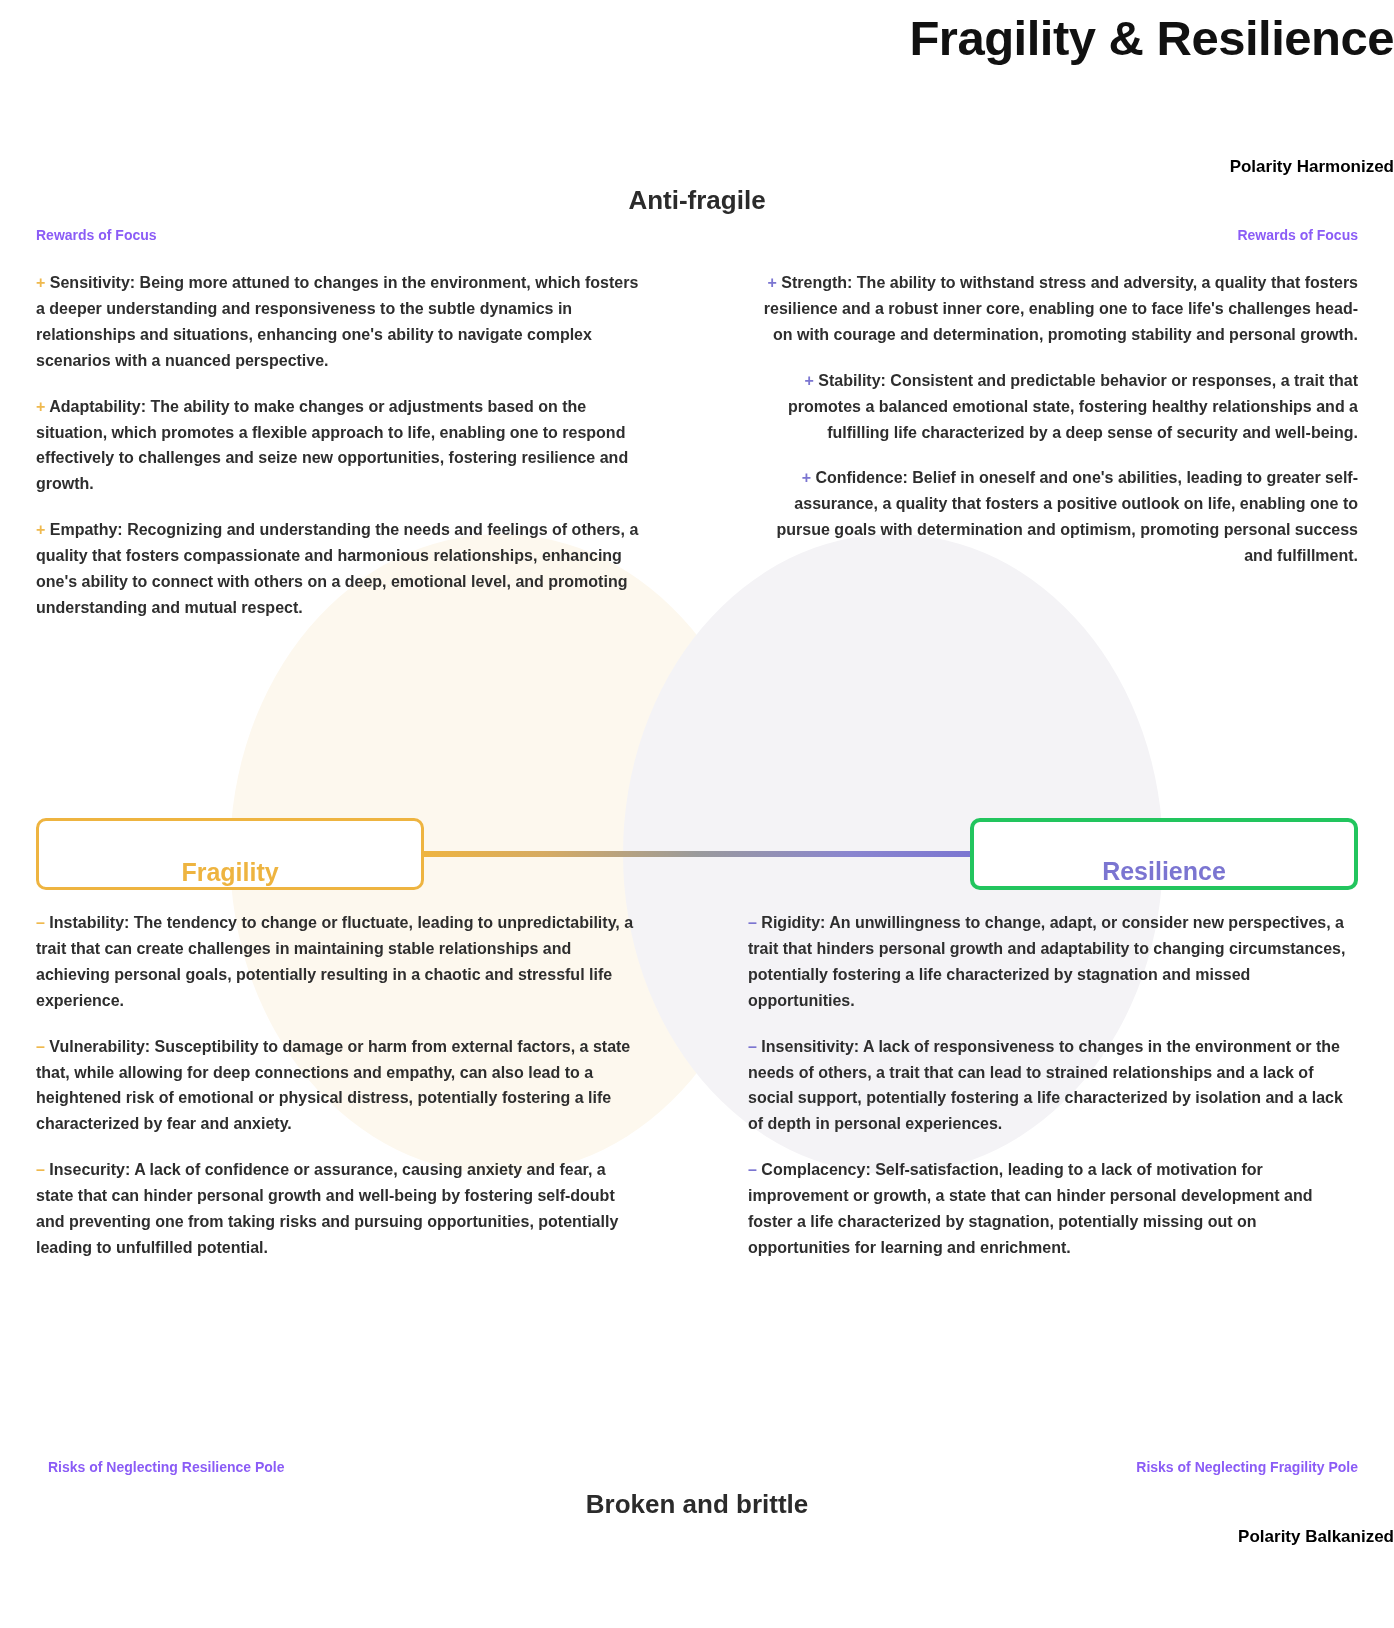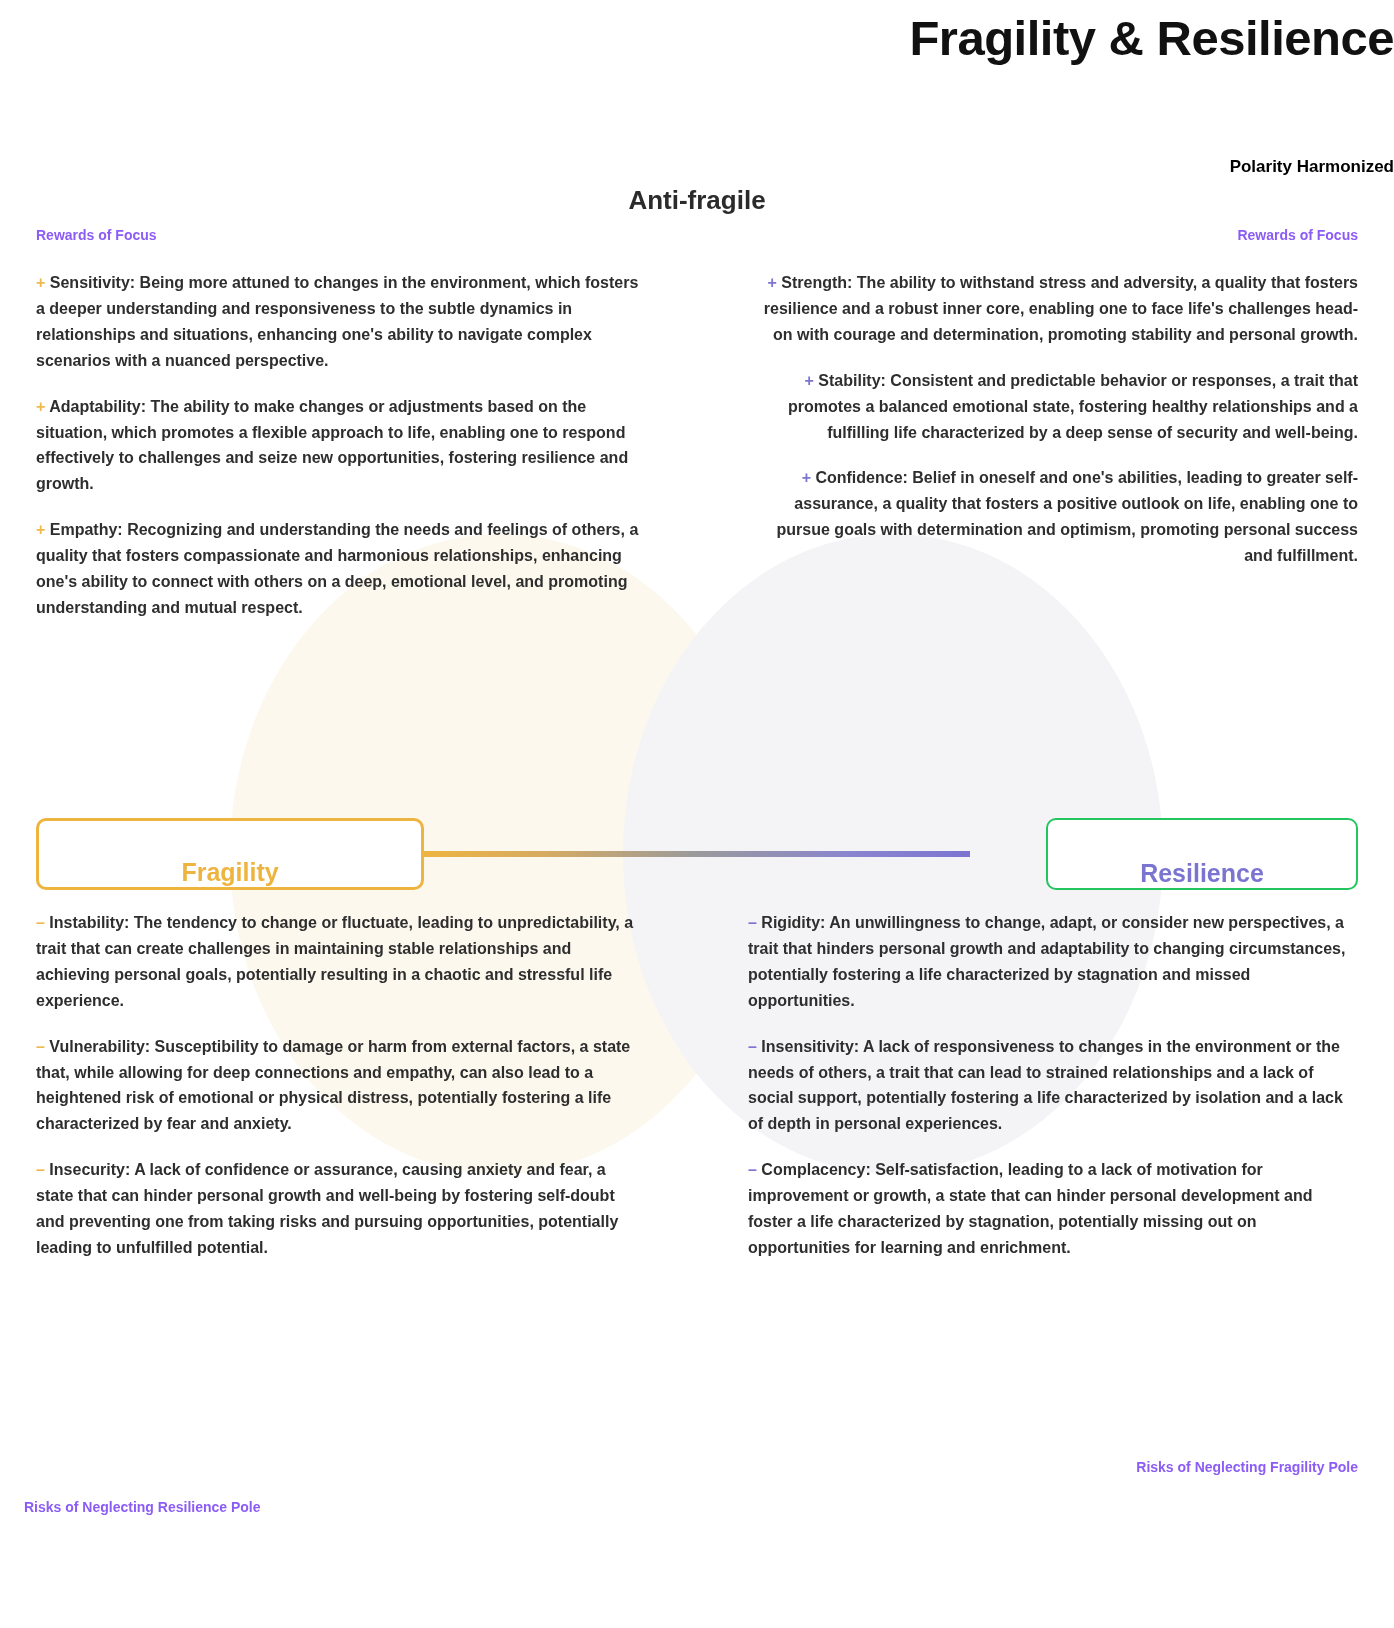--- a/index.html
+++ b/index.html
@@ -71,21 +71,21 @@
   .corner-label {
     position: absolute;
     font-size: 14px;
     font-weight: 600;
     color: #8b5cf6;
     z-index: 3;
     white-space: nowrap;
   }
   .corner-tl { left: 36px;  top: 227px; }
   .corner-tr { right: 36px; top: 227px; }
-  .corner-bl { left: 24px;  top: 1459px; margin-top: 40px; }
+  .corner-bl { left: 48px;  top: 1459px; }
   .corner-br { right: 36px; top: 1459px; }
 
   
   .quad {
     position: absolute;
     z-index: 3;
   }
   .quad-tl { left: 36px;  top: 270px; width: 610px; text-align: left;  }
   .quad-tr { right: 36px; top: 270px; width: 610px; text-align: right; }
   .quad-bl { left: 36px;  top: 910px; width: 610px; text-align: left;  }
@@ -132,22 +132,22 @@
     font-weight: 700;
   }
   .pole-left {
     left: 36px;
     width: 388px;
     border: 3px solid #eeb440;
     color: #eeb440;
   }
   .pole-right {
     right: 36px;
-    width: 312px;
-    border: 2px solid #22c55e;
+    width: 388px;
+    border: 4px solid #22c55e;
     color: #7b75d1;
   }
 
   .connector {
     position: absolute;
     left: 424px;
     right: 424px;
     top: 33px;
     height: 6px;
     background: linear-gradient(to right,
@@ -260,14 +260,18 @@
     <div class="item">
       <span class="marker marker-minus-right">–</span>
       <span>Insensitivity: A lack of responsiveness to changes in the environment or the needs of others, a trait that can lead to strained relationships and a lack of social support, potentially fostering a life characterized by isolation and a lack of depth in personal experiences.</span>
     </div>
     <div class="item">
       <span class="marker marker-minus-right">–</span>
       <span>Complacency: Self-satisfaction, leading to a lack of motivation for improvement or growth, a state that can hinder personal development and foster a life characterized by stagnation, potentially missing out on opportunities for learning and enrichment.</span>
     </div>
   </div>
 
+  <div class="bottom-center">
+    <div class="balkanized-value">Broken and brittle</div>
+    <div class="eyebrow">Polarity Balkanized</div>
+  </div>
 
 </div>
 
 </body></html>

